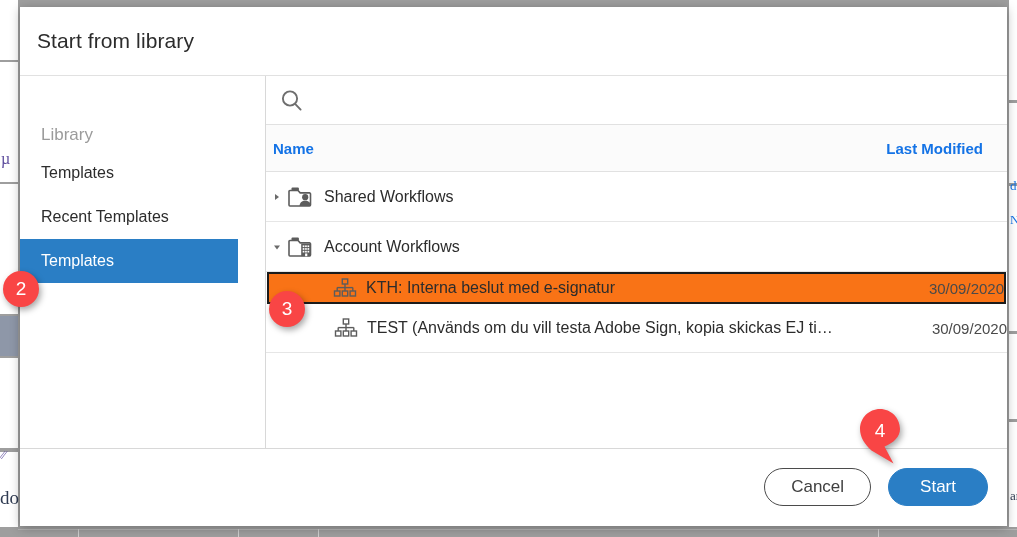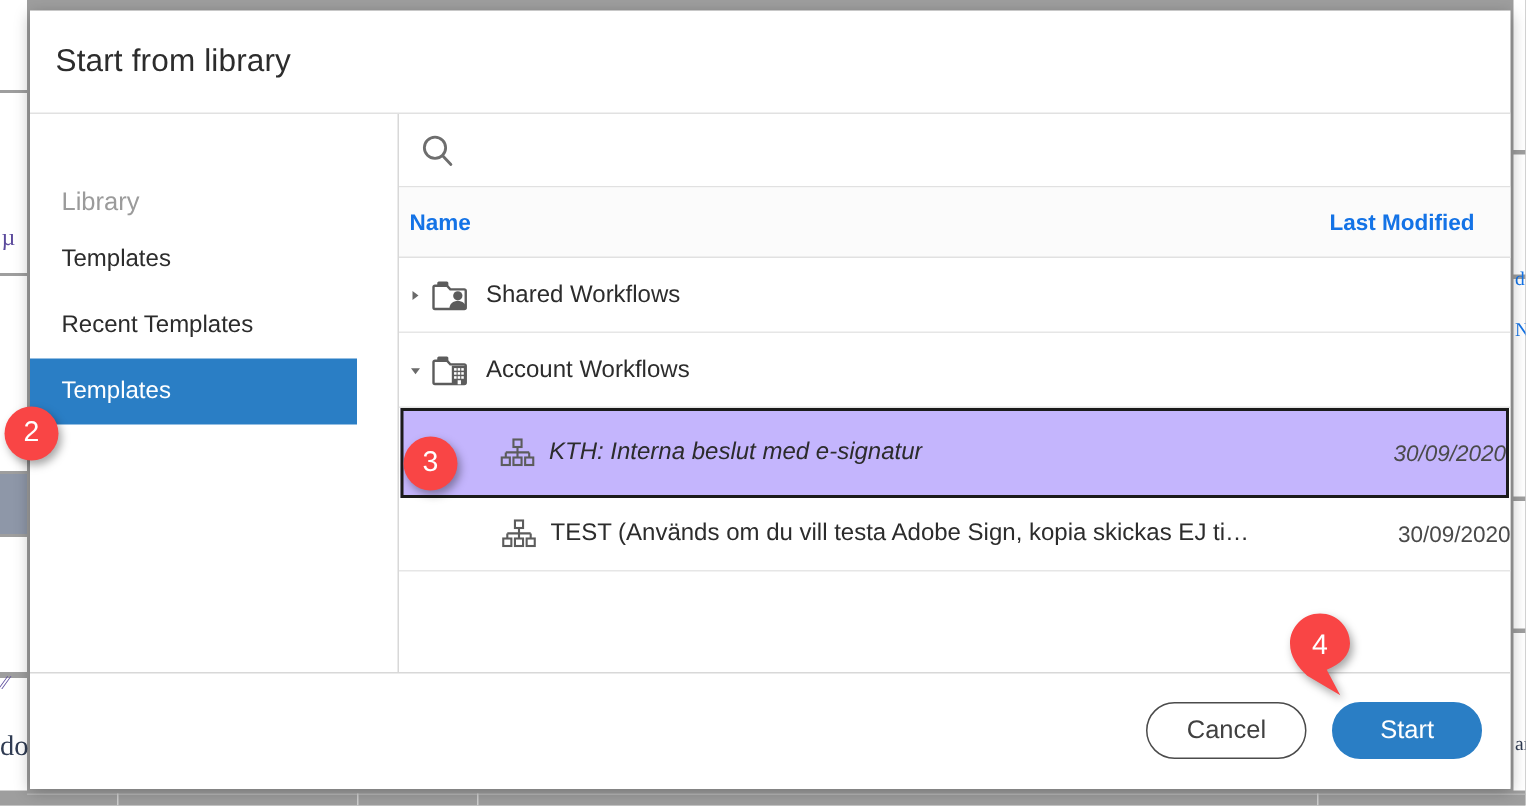--- a/index.html
+++ b/index.html
@@ -167,26 +167,25 @@
   .row {
     height: 50px;
     display: flex;
     align-items: center;
     border-bottom: 1px solid #e6e6e6;
     box-sizing: border-box;
     cursor: pointer;
   }
   .row.child { height: 49px; }
   .row.selected {
-    background: #c4b5fd;
+    background: #f97316;
     border: 2px solid #1b1b1b;
-    height: 60px;
+    height: 32px;
     margin: 0 1px;
     box-sizing: border-box;
-    font-style: italic;
   }
   .twisty {
     width: 22px;
     flex: none;
     display: flex;
     justify-content: center;
     align-items: center;
   }
   .row-icon {
     flex: none;

